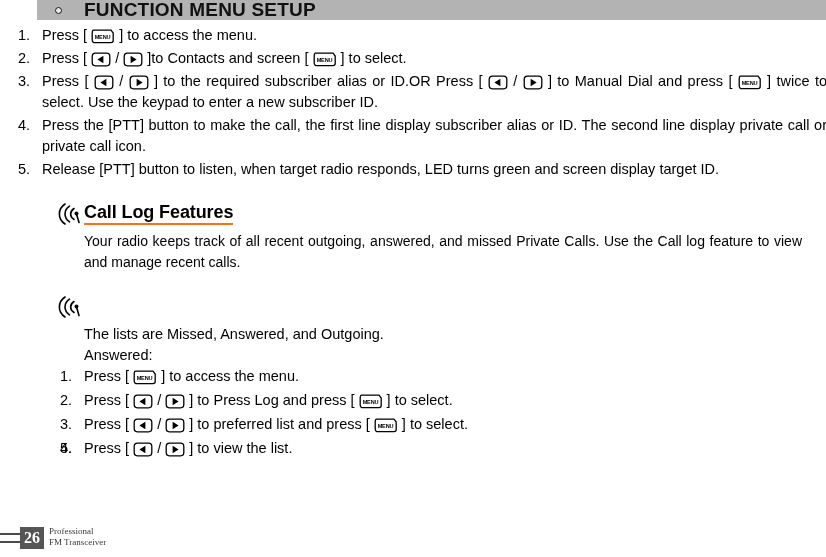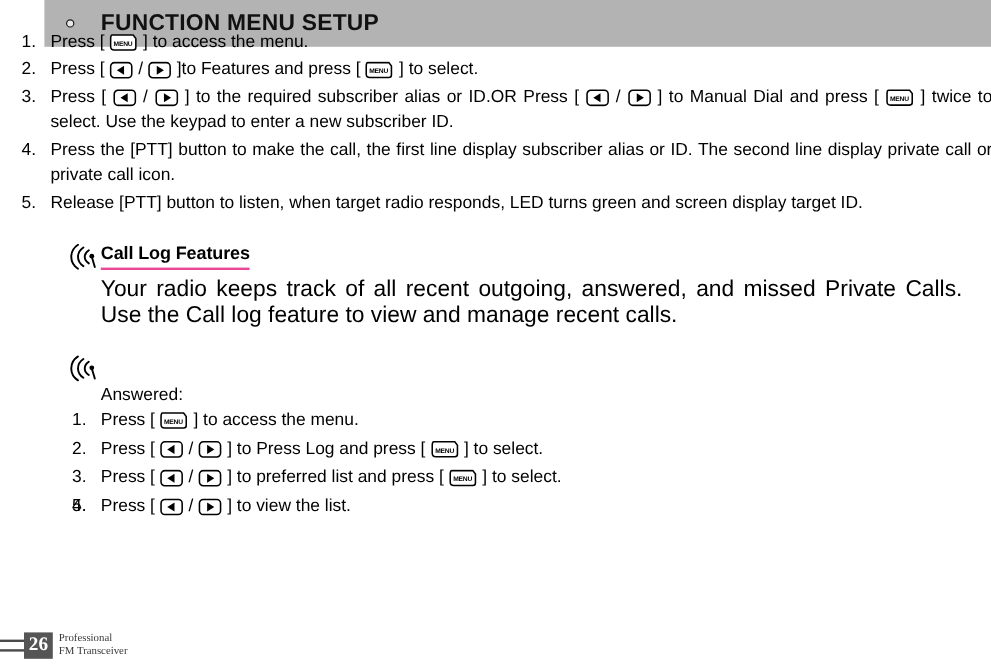--- a/index.html
+++ b/index.html
@@ -16,21 +16,21 @@
     position: relative;
     overflow: hidden;
   }
 
   
   .header-bar {
     position: absolute;
     left: 37px;
     top: 0;
     right: 0;
-    height: 39px;
+    height: 20px;
     background: #b3b3b3;
     display: flex;
     align-items: center;
   }
   .header-bullet {
     width: 7px;
     height: 7px;
     border-radius: 50%;
     border: 1.5px solid #1a1a1a;
     background: #e8e8e8;
@@ -91,36 +91,36 @@
   .section {
     margin-top: 22px;
   }
   .sec-head {
     position: relative;
     height: 24px;
     padding-left: 84px;
   }
   .sec-title {
     display: inline-block;
-    font-size: 15px;
+    font-size: 18px;
     font-weight: bold;
     letter-spacing: -0.1px;
-    border-bottom: 2px solid #ec4899;
+    border-bottom: 2px solid #f97316;
     padding-bottom: 1px;
     line-height: 20px;
   }
   .antenna-icon {
     position: absolute;
     left: 52px;
     top: 1px;
     width: 30px;
     height: 22px;
   }
   .sec-body {
-    font-size: 19px;
+    font-size: 14px;
     line-height: 21px;
     text-align: justify;
     padding-left: 84px;
     padding-right: 0px;
     margin-top: 5px;
     width: 802px;
   }
   .sec-body p { margin: 0; }
 
   .plain-line {
@@ -217,21 +217,21 @@
       <li><span class="num">1.</span><span>Press [ </span><span class="key key-menu"><svg viewBox="0 0 24 15" width="24" height="15">
             <path d="M2.5 1.2 H20 L22.2 4 V11.5 Q22.2 13.6 20 13.6 H4.2 Q1.2 13.6 1.2 10.8 V4.2 Q1.2 1.2 2.5 1.2 Z" fill="#fff" stroke="#000" stroke-width="1.3"></path>
             <text x="11.5" y="10.2" font-family="Liberation Sans, sans-serif" font-size="5.6" font-weight="bold" text-anchor="middle" fill="#000" letter-spacing="-0.2">MENU</text>
           </svg></span><span> ] to access the menu.</span></li>
       <li><span class="num">2.</span><span>Press [ </span><span class="key key-arrow"><svg viewBox="0 0 20 15" width="20" height="15">
             <rect x="1.2" y="1.2" width="17.6" height="12.6" rx="3.2" ry="3.2" fill="#fff" stroke="#000" stroke-width="1.3"></rect>
             <path d="M12.4 3.7 L12.4 11.3 L6.4 7.5 Z" fill="#000"></path>
           </svg></span><span> / </span><span class="key key-arrow"><svg viewBox="0 0 20 15" width="20" height="15">
             <rect x="1.2" y="1.2" width="17.6" height="12.6" rx="3.2" ry="3.2" fill="#fff" stroke="#000" stroke-width="1.3"></rect>
             <path d="M7.6 3.7 L7.6 11.3 L13.6 7.5 Z" fill="#000"></path>
-          </svg></span><span> ]to Features and press [ </span><span class="key key-menu"><svg viewBox="0 0 24 15" width="24" height="15">
+          </svg></span><span> ]to Contacts and screen [ </span><span class="key key-menu"><svg viewBox="0 0 24 15" width="24" height="15">
             <path d="M2.5 1.2 H20 L22.2 4 V11.5 Q22.2 13.6 20 13.6 H4.2 Q1.2 13.6 1.2 10.8 V4.2 Q1.2 1.2 2.5 1.2 Z" fill="#fff" stroke="#000" stroke-width="1.3"></path>
             <text x="11.5" y="10.2" font-family="Liberation Sans, sans-serif" font-size="5.6" font-weight="bold" text-anchor="middle" fill="#000" letter-spacing="-0.2">MENU</text>
           </svg></span><span> ] to select.</span></li>
       <li><span class="num">3.</span><span>Press [ </span><span class="key key-arrow"><svg viewBox="0 0 20 15" width="20" height="15">
             <rect x="1.2" y="1.2" width="17.6" height="12.6" rx="3.2" ry="3.2" fill="#fff" stroke="#000" stroke-width="1.3"></rect>
             <path d="M12.4 3.7 L12.4 11.3 L6.4 7.5 Z" fill="#000"></path>
           </svg></span><span> / </span><span class="key key-arrow"><svg viewBox="0 0 20 15" width="20" height="15">
             <rect x="1.2" y="1.2" width="17.6" height="12.6" rx="3.2" ry="3.2" fill="#fff" stroke="#000" stroke-width="1.3"></rect>
             <path d="M7.6 3.7 L7.6 11.3 L13.6 7.5 Z" fill="#000"></path>
           </svg></span><span> ] to the required subscriber alias or ID.OR Press [ </span><span class="key key-arrow"><svg viewBox="0 0 20 15" width="20" height="15">
@@ -275,20 +275,21 @@
           <g fill="none" stroke="#000" stroke-width="1.6" stroke-linecap="round">
             <path d="M22 5.5 C17.5 8.5 17.5 13.5 22 16.5"></path>
             <path d="M17.5 3.2 C11.5 7.2 11.5 14.8 17.5 18.8"></path>
             <path d="M13 1 C5.5 6 5.5 16 13 21"></path>
           </g>
           <circle cx="24.5" cy="10.5" r="2" fill="#000"></circle>
           <path d="M24.5 11 L27 19.5" stroke="#000" stroke-width="1.6" stroke-linecap="round"></path>
         </svg>
       </span>
     </div>
+    <p class="plain-line" style="margin-top:5px">The lists are Missed, Answered, and Outgoing.</p>
     <p class="plain-line">Answered:</p>
     <ol class="steps lower" id="lower-steps">
         <li><span class="num">1.</span><span>Press [ </span><span class="key key-menu"><svg viewBox="0 0 24 15" width="24" height="15">
               <path d="M2.5 1.2 H20 L22.2 4 V11.5 Q22.2 13.6 20 13.6 H4.2 Q1.2 13.6 1.2 10.8 V4.2 Q1.2 1.2 2.5 1.2 Z" fill="#fff" stroke="#000" stroke-width="1.3"></path>
               <text x="11.5" y="10.2" font-family="Liberation Sans, sans-serif" font-size="5.6" font-weight="bold" text-anchor="middle" fill="#000" letter-spacing="-0.2">MENU</text>
             </svg></span><span> ] to access the menu.</span></li>
         <li><span class="num">2.</span><span>Press  [ </span><span class="key key-arrow"><svg viewBox="0 0 20 15" width="20" height="15">
               <rect x="1.2" y="1.2" width="17.6" height="12.6" rx="3.2" ry="3.2" fill="#fff" stroke="#000" stroke-width="1.3"></rect>
               <path d="M12.4 3.7 L12.4 11.3 L6.4 7.5 Z" fill="#000"></path>
             </svg></span><span> / </span><span class="key key-arrow"><svg viewBox="0 0 20 15" width="20" height="15">

